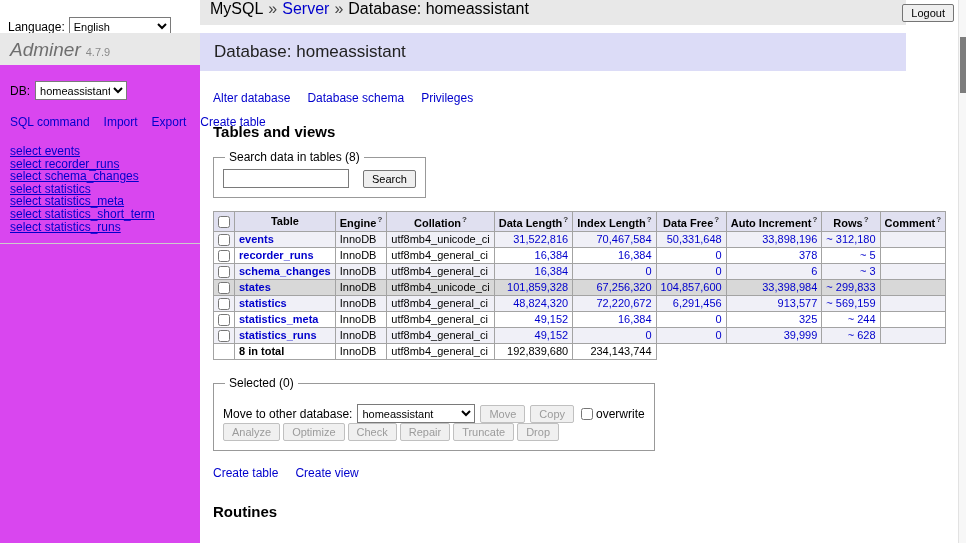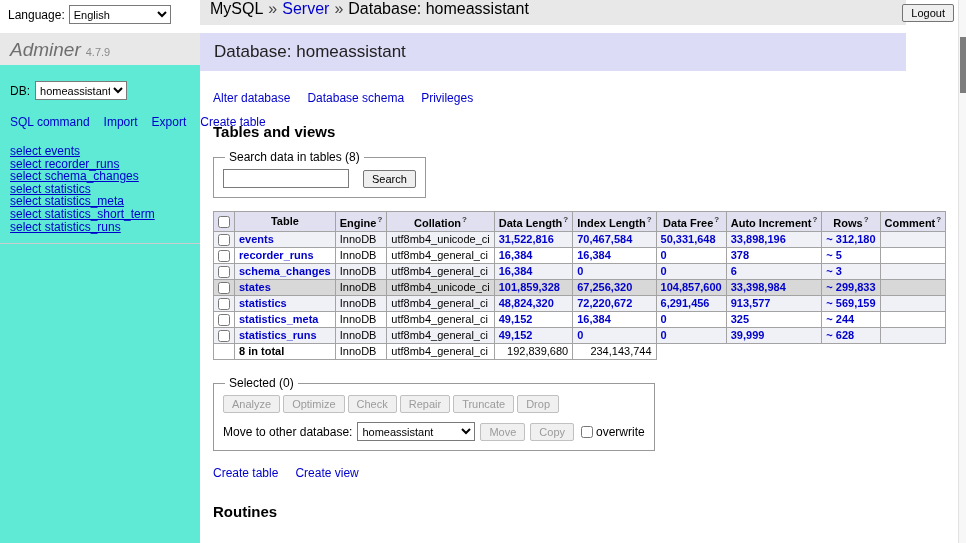--- a/index.html
+++ b/index.html
@@ -5,41 +5,41 @@
   * { box-sizing: border-box; margin: 0; padding: 0; }
   html,body { width: 966px; height: 543px; }
   body {
     position: relative; overflow: hidden; background: #fff; color: #000;
     font-family: "Liberation Sans", sans-serif; font-size: 12px;
   }
   .lnk { color: var(--link, #0000cc); text-decoration: none; cursor: pointer; }
   .lnk.blk { display: block; line-height: 12.6px; text-decoration: underline; }
 
   
-  #topbar { position: absolute; left: 0; top: 0; width: 180px; height: 26px; padding: 5px 0 0 8px; }
+  #topbar { position: absolute; left: 0; top: 0; width: 180px; height: 26px; padding: 17px 0 0 8px; }
   #topbar label { margin-right: 4px; }
   #topbar select { width: 102px; height: 19px; font-size: 11px; border: 1px solid #7a7a7a; background: #fff; }
 
   #breadcrumb {
     position: absolute; left: 200px; top: 0; right: 60px; height: 25px;
     background: var(--breadcrumb-bg, #e8e8e8);
     display: flex; align-items: flex-start; gap: 5px; padding: 0 10px; font-size: 16px;
   }
   #breadcrumb .sep { color: #444; }
 
   #logout { position: absolute; top: 4px; right: 12px; }
 
   .btn {
     font-family: "Liberation Sans", sans-serif; font-size: 11px;
     padding: 2px 8px; background: #efefef; border: 1px solid #757575; border-radius: 2px; color: #000; cursor: pointer;
   }
   .btn[disabled] { color: #9b9b9b; background: #f0f0f0; border-color: #c0c0c0; cursor: default; }
 
   
-  #sidebar { position: absolute; left: 0; top: 33px; width: 200px; bottom: 0; background: #5eead4; }
+  #sidebar { position: absolute; left: 0; top: 33px; width: 200px; bottom: 0; background: #d946ef; }
   #logo { height: 32px; background: var(--logo-bg, #e8e8e8); padding: 6px 0 0 10px; }
   #app-name { font-style: italic; font-size: 19px; color: #6e6e6e; }
   #version { font-size: 11px; color: #8a8a8a; margin-left: 5px; }
   #side-content { padding: 16px 10px 0 10px; }
   #db-row { margin-bottom: 14px; }
   #db-row label { margin-right: 5px; }
   #db-row select { width: 92px; height: 19px; font-size: 11px; border: 1px solid #7a7a7a; background: #fff; }
   #side-actions { width: 152px; line-height: 17px; }
   #side-actions .lnk { margin-right: 14px; white-space: nowrap; }
   #side-menu-wrap { margin: 14px -10px 0 -10px; padding: 0 10px 10px 10px; border-bottom: 1px solid #ccc; }
@@ -60,21 +60,21 @@
   #search-box .btn { margin-left: 14px; }
 
   
   #tables { border-collapse: collapse; margin-top: 13px; font-size: 11px; white-space: nowrap; }
   #tables th, #tables td { border: 1px solid #a3a3a3; padding: 1px 4px; line-height: 13px; height: 16px; }
   #tables th { background: var(--table-header-bg, #e0e0f0); font-weight: bold; text-align: center; }
   #tables sup.help { font-size: 8px; color: #333; margin-left: 1px; cursor: pointer; }
   #tables td.check, #tables th.check { text-align: center; width: 22px; }
   #tables input[type=checkbox] { width: 12px; height: 12px; margin: 0; vertical-align: middle; }
   a.tbl-lnk { color: var(--link, #0000cc); font-weight: bold; text-decoration: none; cursor: pointer; }
-  #tables td.num { text-align: left; color: var(--link, #0000cc); font-weight: bold; }
+  #tables td.num { text-align: right; color: var(--link, #0000cc); }
   #tables td.numb { text-align: right; color: #000; }
   #tables td.txt { color: #000; }
   #tables tr.odd { background: var(--row-odd-bg, #f0f0f7); }
   #tables tr.hov { background: var(--row-hover-bg, #d8d8d8); }
   #tables td.total { font-weight: bold; }
 
   
   #selected-box { margin-top: 16px; width: 404px; }
   #sel-buttons .btn { margin-right: 3px; }
   #move-row { margin-top: 9px; display: flex; align-items: center; gap: 5px; font-size: 12px; white-space: nowrap; }
@@ -259,31 +259,31 @@
             <td class="txt">InnoDB</td>
             <td class="txt">utf8mb4_general_ci</td>
             <td class="numb">192,839,680</td>
             <td class="numb">234,143,744</td>
           </tr>
         </tbody>
     </table>
 
     <fieldset id="selected-box">
       <legend>Selected (0)</legend>
-      <div id="sel-buttons"><button class="btn" disabled="">Analyze</button><button class="btn" disabled="">Optimize</button><button class="btn" disabled="">Check</button><button class="btn" disabled="">Repair</button><button class="btn" disabled="">Truncate</button><button class="btn" disabled="">Drop</button></div>
       <div id="move-row">
         <span>Move to other database:</span>
         <select><option>homeassistant</option></select>
         <button class="btn" disabled="">Move</button>
         <button class="btn" disabled="">Copy</button>
         <label class="ovw">
           <input type="checkbox" style="">
           <span>overwrite</span>
         </label>
       </div>
+      <div id="sel-buttons"><button class="btn" disabled="">Analyze</button><button class="btn" disabled="">Optimize</button><button class="btn" disabled="">Check</button><button class="btn" disabled="">Repair</button><button class="btn" disabled="">Truncate</button><button class="btn" disabled="">Drop</button></div>
     </fieldset>
 
     <p id="create-links"><a class="lnk">Create table</a><a class="lnk">Create view</a></p>
 
     <h3 id="routines-title">Routines</h3>
     
 
     
   </div>
 </div>

